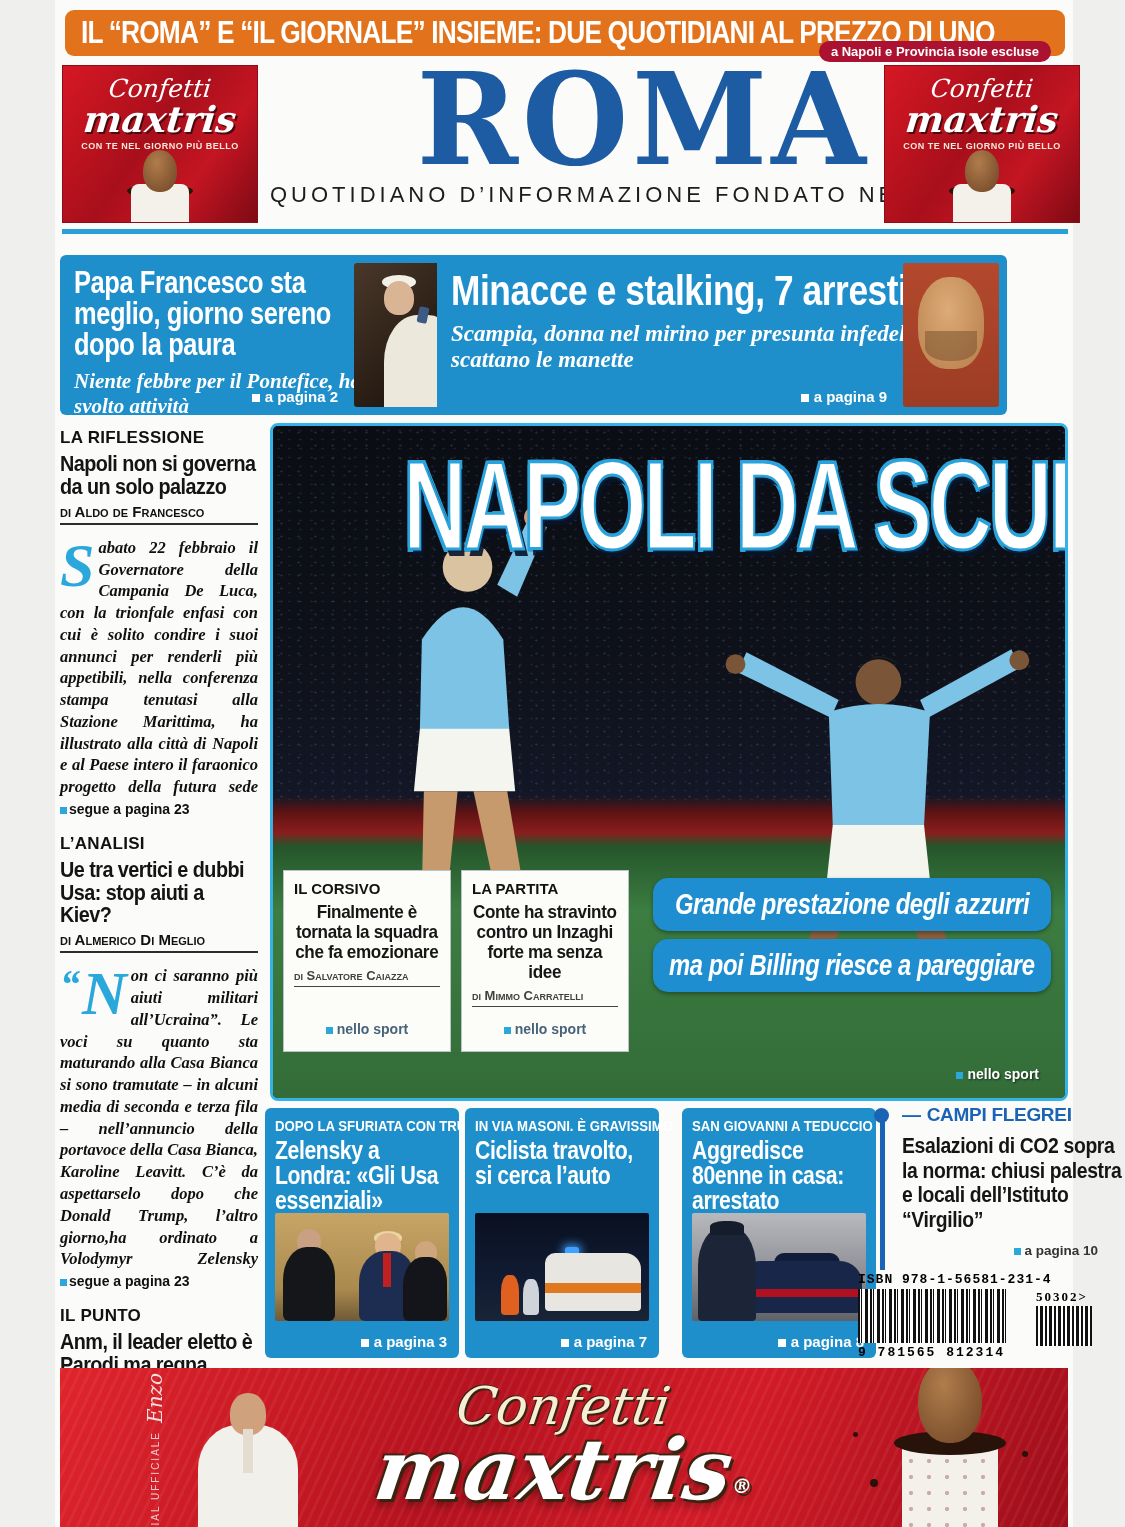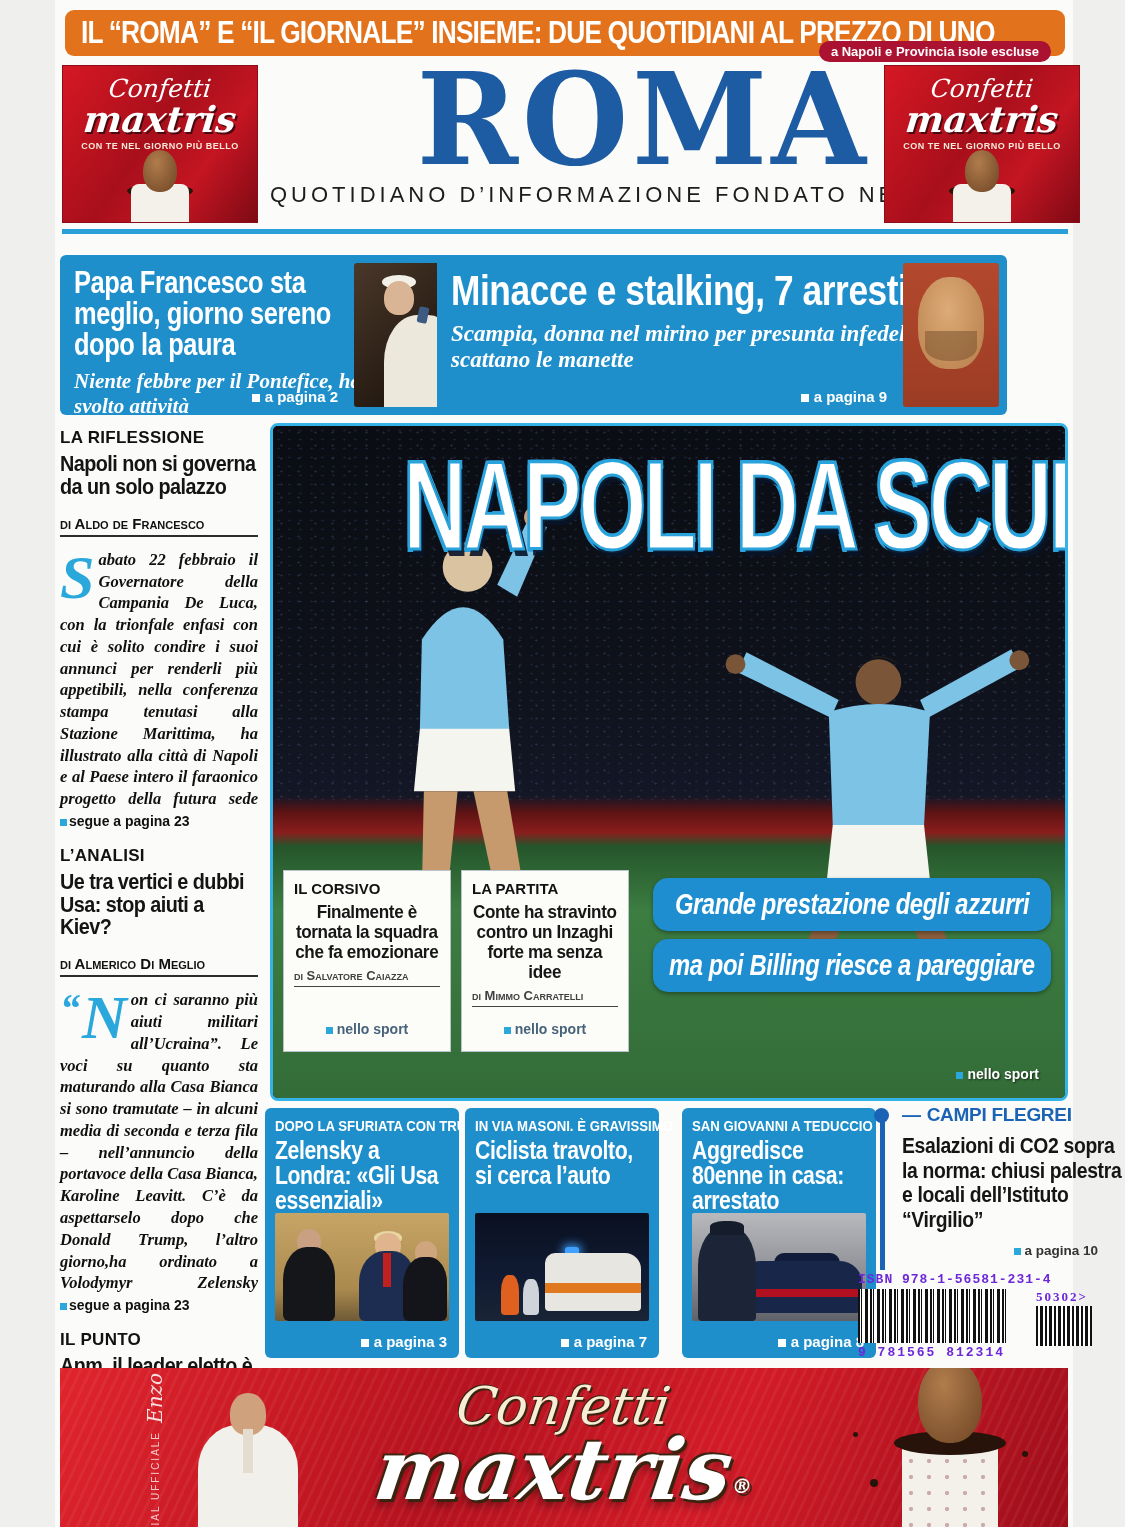--- a/index.html
+++ b/index.html
@@ -57,21 +57,21 @@
   
   .man-bg { width:100%; height:100%; background:linear-gradient(180deg,#b3492d 0%,#9c3c24 100%); position:relative; }
   .man-face { position:absolute; left:50%; top:14px; transform:translateX(-50%); width:66px; height:92px; background:radial-gradient(ellipse at 45% 35%,#dcab77,#b67c49); border-radius:46% 46% 42% 42%; }
   .man-beard { position:absolute; left:50%; bottom:8px; transform:translateX(-50%); width:52px; height:30px; background:#7c5430; border-radius:0 0 45% 45%; opacity:.55; }
 
   
   .left-col { position:absolute; left:60px; top:428px; width:198px; }
   .art { margin-bottom:14px; }
   .kicker { font-weight:bold; font-size:17px; letter-spacing:.3px; color:#111; }
   .art-head { font-weight:bold; font-size:22px; line-height:1.04; letter-spacing:-.6px; color:#141414; margin-top:5px; width:112%; transform:scaleX(.9); transform-origin:0 0; }
-  .byline { font-size:15px; font-weight:bold; font-variant:small-caps; border-bottom:2px solid #2c2c2c; padding-bottom:3px; margin-top:16px; color:#111; }
+  .byline { font-size:15px; font-weight:bold; font-variant:small-caps; border-bottom:2px solid #2c2c2c; padding-bottom:3px; margin-top:4px; color:#111; }
   .body { font-family:"Liberation Serif", serif; font-style:italic; font-weight:bold; font-size:16.5px; line-height:1.32; color:#101010; text-align:justify; margin-top:12px; }
   .dropcap { float:left; font-family:"Liberation Serif", serif; font-style:italic; font-weight:bold; font-size:62px; line-height:.78; color:#2aa8dc; margin:4px 4px 0 0; }
   .dropquote { float:left; font-family:"Liberation Serif", serif; font-weight:bold; font-size:40px; line-height:.7; color:#2aa8dc; margin:6px 2px 0 0; }
   .more { white-space:nowrap; font-family:"Liberation Sans", sans-serif; font-style:normal; font-size:14px; font-weight:bold; }
   .more .bsq { display:inline-block; width:7px; height:7px; background:#2aa8dc; margin-right:2px; }
 
   
   .mainbox { position:absolute; left:270px; top:423px; width:798px; height:678px; border:3px solid #36b3e6; border-radius:8px; overflow:hidden; background:#0b0d14; }
   .mp-bg { position:absolute; inset:0;
     background:linear-gradient(180deg,#0b0d14 0%,#0e1119 34%,#131726 55%,#5e1313 57.5%,#8a1d1d 60.5%,#25552b 62.5%,#3c7d41 72%,#336c38 100%); }
@@ -133,21 +133,21 @@
   .campi-line { position:absolute; left:4px; top:14px; width:5px; height:152px; background:#1a63b5; }
   .campi-dot { position:absolute; left:-2px; top:4px; width:15px; height:15px; background:#1a63b5; border-radius:50%; }
   .campi-body { margin-left:26px; }
   .campi-kicker { color:#1a63b5; font-weight:bold; font-size:19px; letter-spacing:-.3px; white-space:nowrap; }
   .campi-kicker .dash { color:#1a63b5; font-weight:bold; margin-right:6px; }
   .campi-head { font-weight:bold; font-size:22px; line-height:1.12; letter-spacing:-.4px; color:#151515; margin-top:8px; width:114%; transform:scaleX(.88); transform-origin:0 0; }
   .campi-ref { font-size:13.5px; font-weight:bold; color:#333; text-align:right; margin-top:10px; margin-right:30px; }
   .campi-ref .bsq { display:inline-block; width:7px; height:7px; background:#2aa8dc; margin-right:3px; }
 
   
-  .barcode { position:absolute; left:858px; top:1272px; width:240px; font-family:"Liberation Mono", monospace; color:#6d28d9; }
+  .barcode { position:absolute; left:858px; top:1272px; width:240px; font-family:"Liberation Mono", monospace; color:#000000; }
   .bc-isbn { font-size:13px; font-weight:bold; letter-spacing:1px; white-space:nowrap; }
   .bc-row { display:flex; align-items:flex-start; margin-top:2px; }
   .bc-main { width:148px; height:54px;
     background:repeating-linear-gradient(90deg,#111 0 2px,#fff 2px 3px,#111 3px 4px,#fff 4px 7px,#111 7px 10px,#fff 10px 12px); }
   .bc-addon-wrap { margin-left:30px;font-family:Liberation Serif, serif; }
   .bc-addon-num { font-size:13px; font-weight:bold; letter-spacing:2px; }
   .bc-addon { width:56px; height:40px; margin-top:1px;
     background:repeating-linear-gradient(90deg,#111 0 2px,#fff 2px 4px,#111 4px 7px,#fff 7px 9px); }
   .bc-digits { font-size:13px; font-weight:bold; letter-spacing:2px; margin-top:2px; }
 

